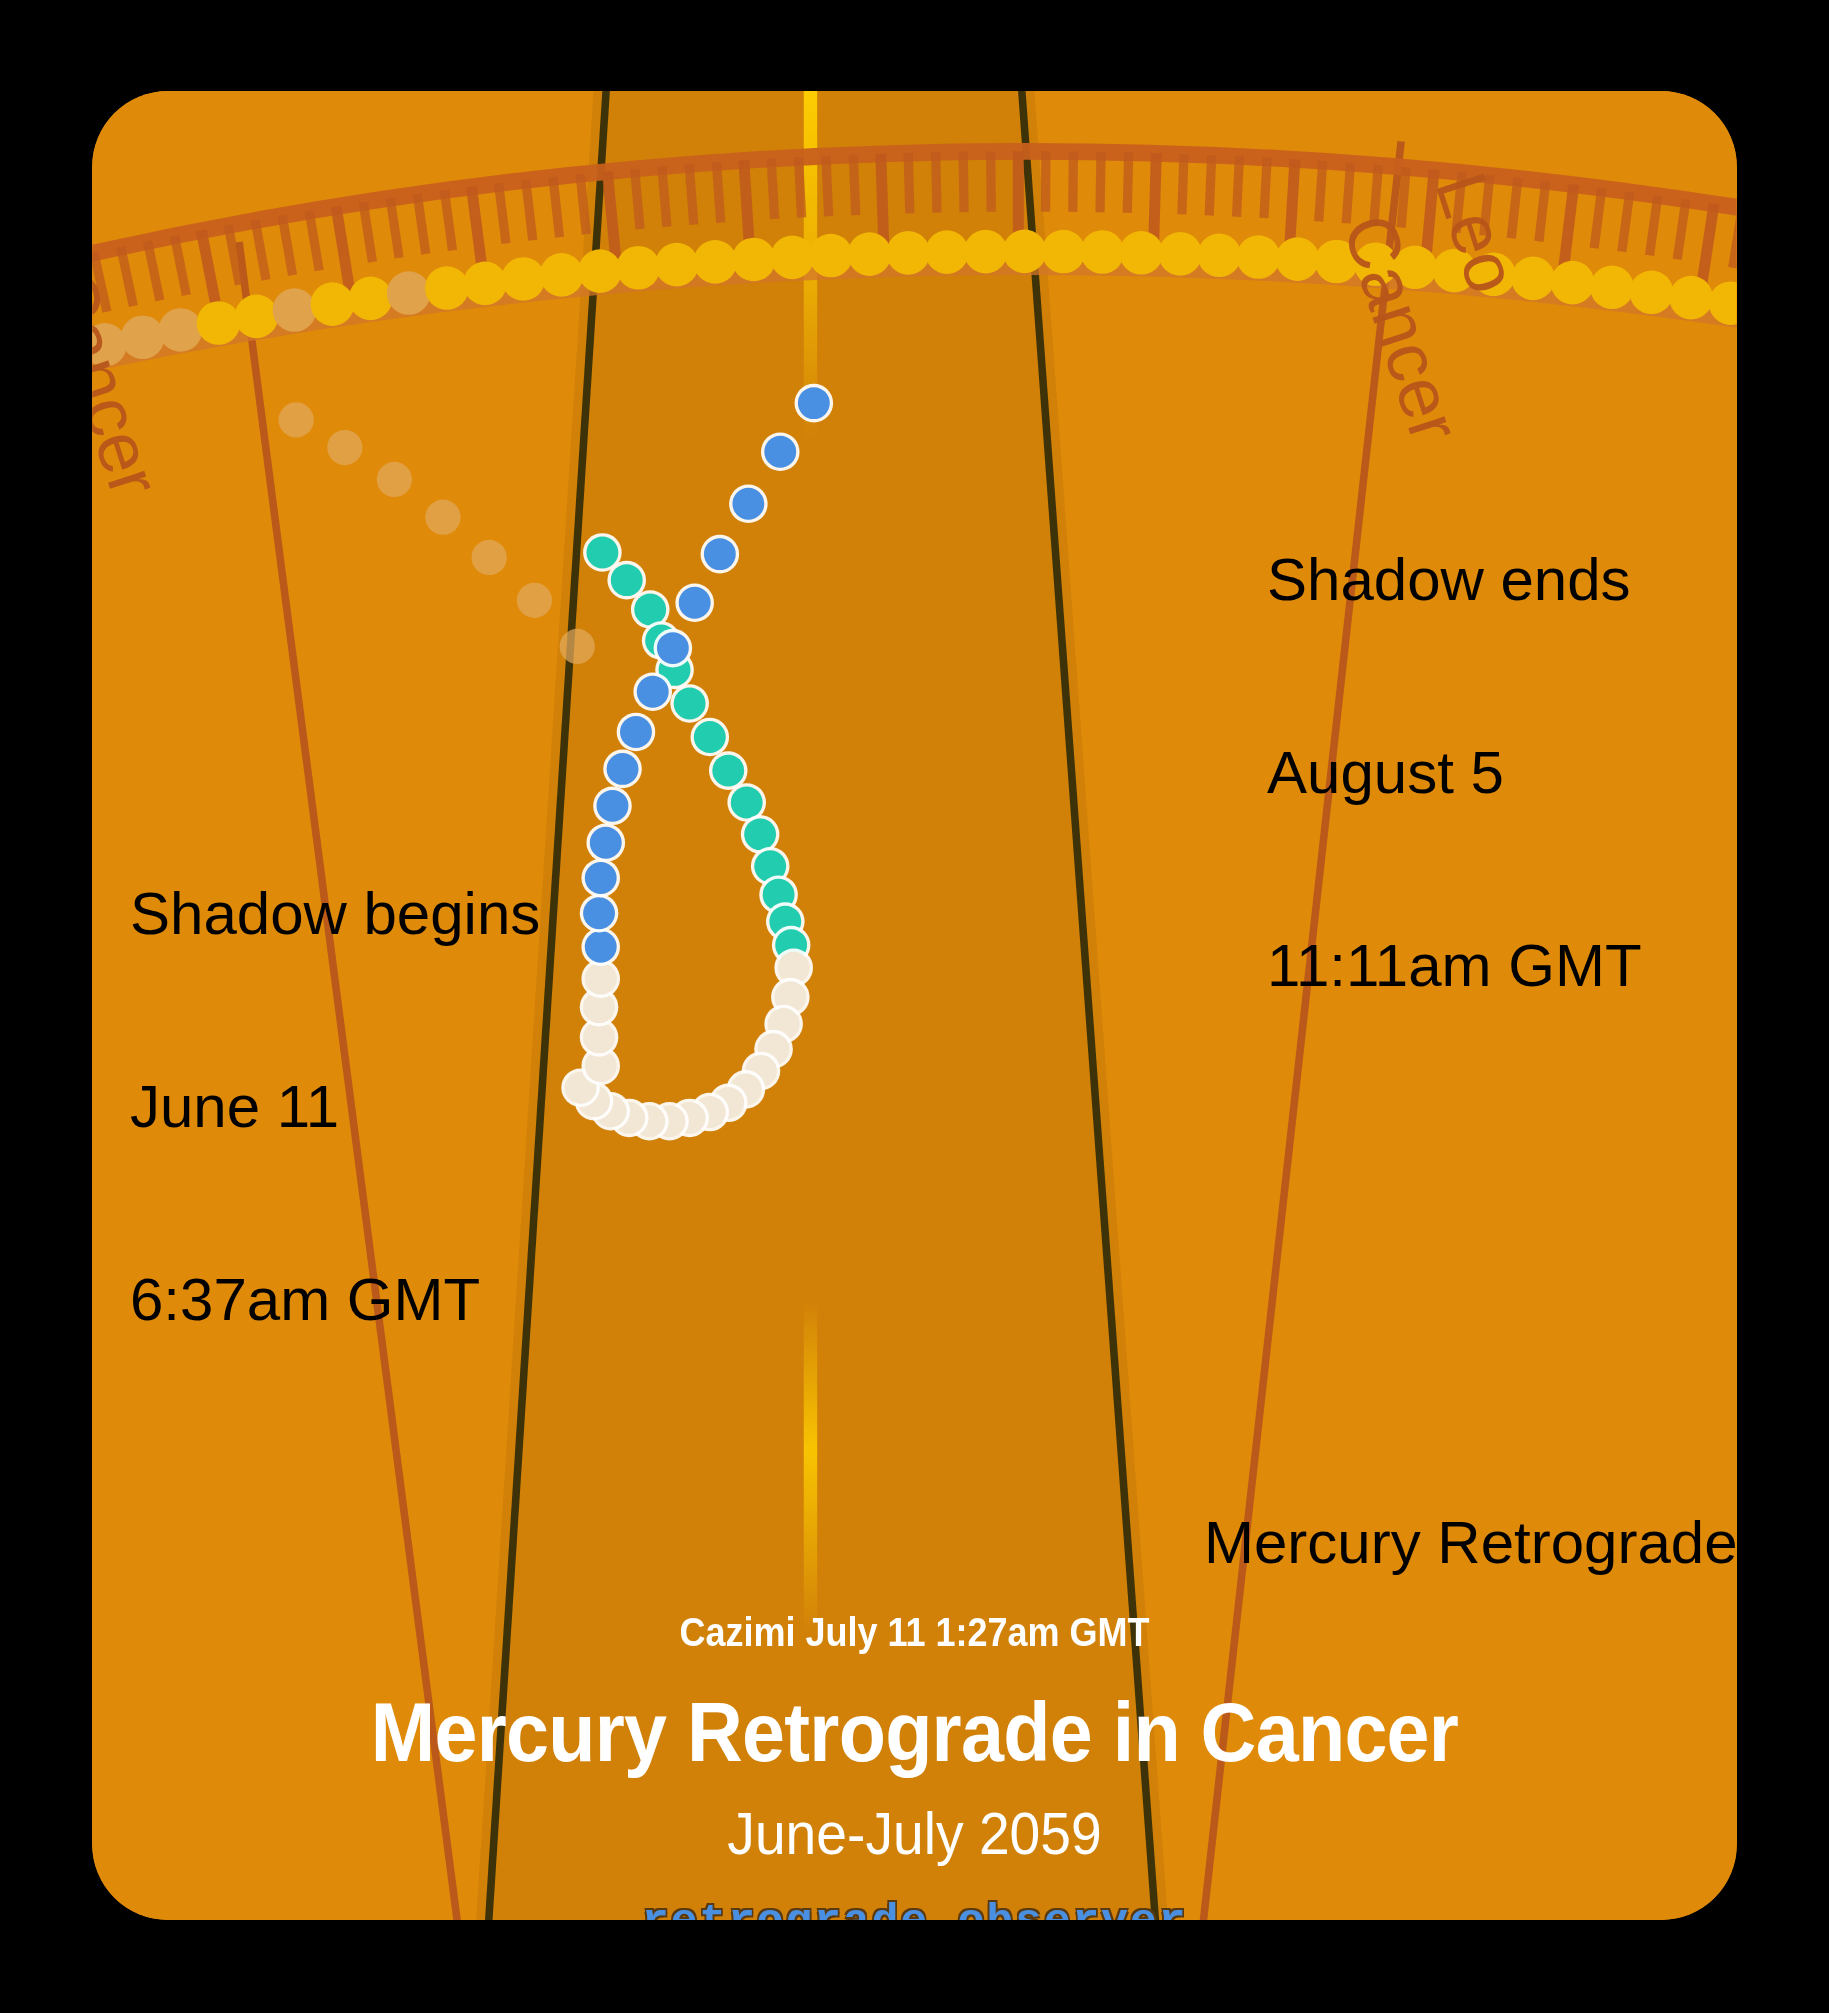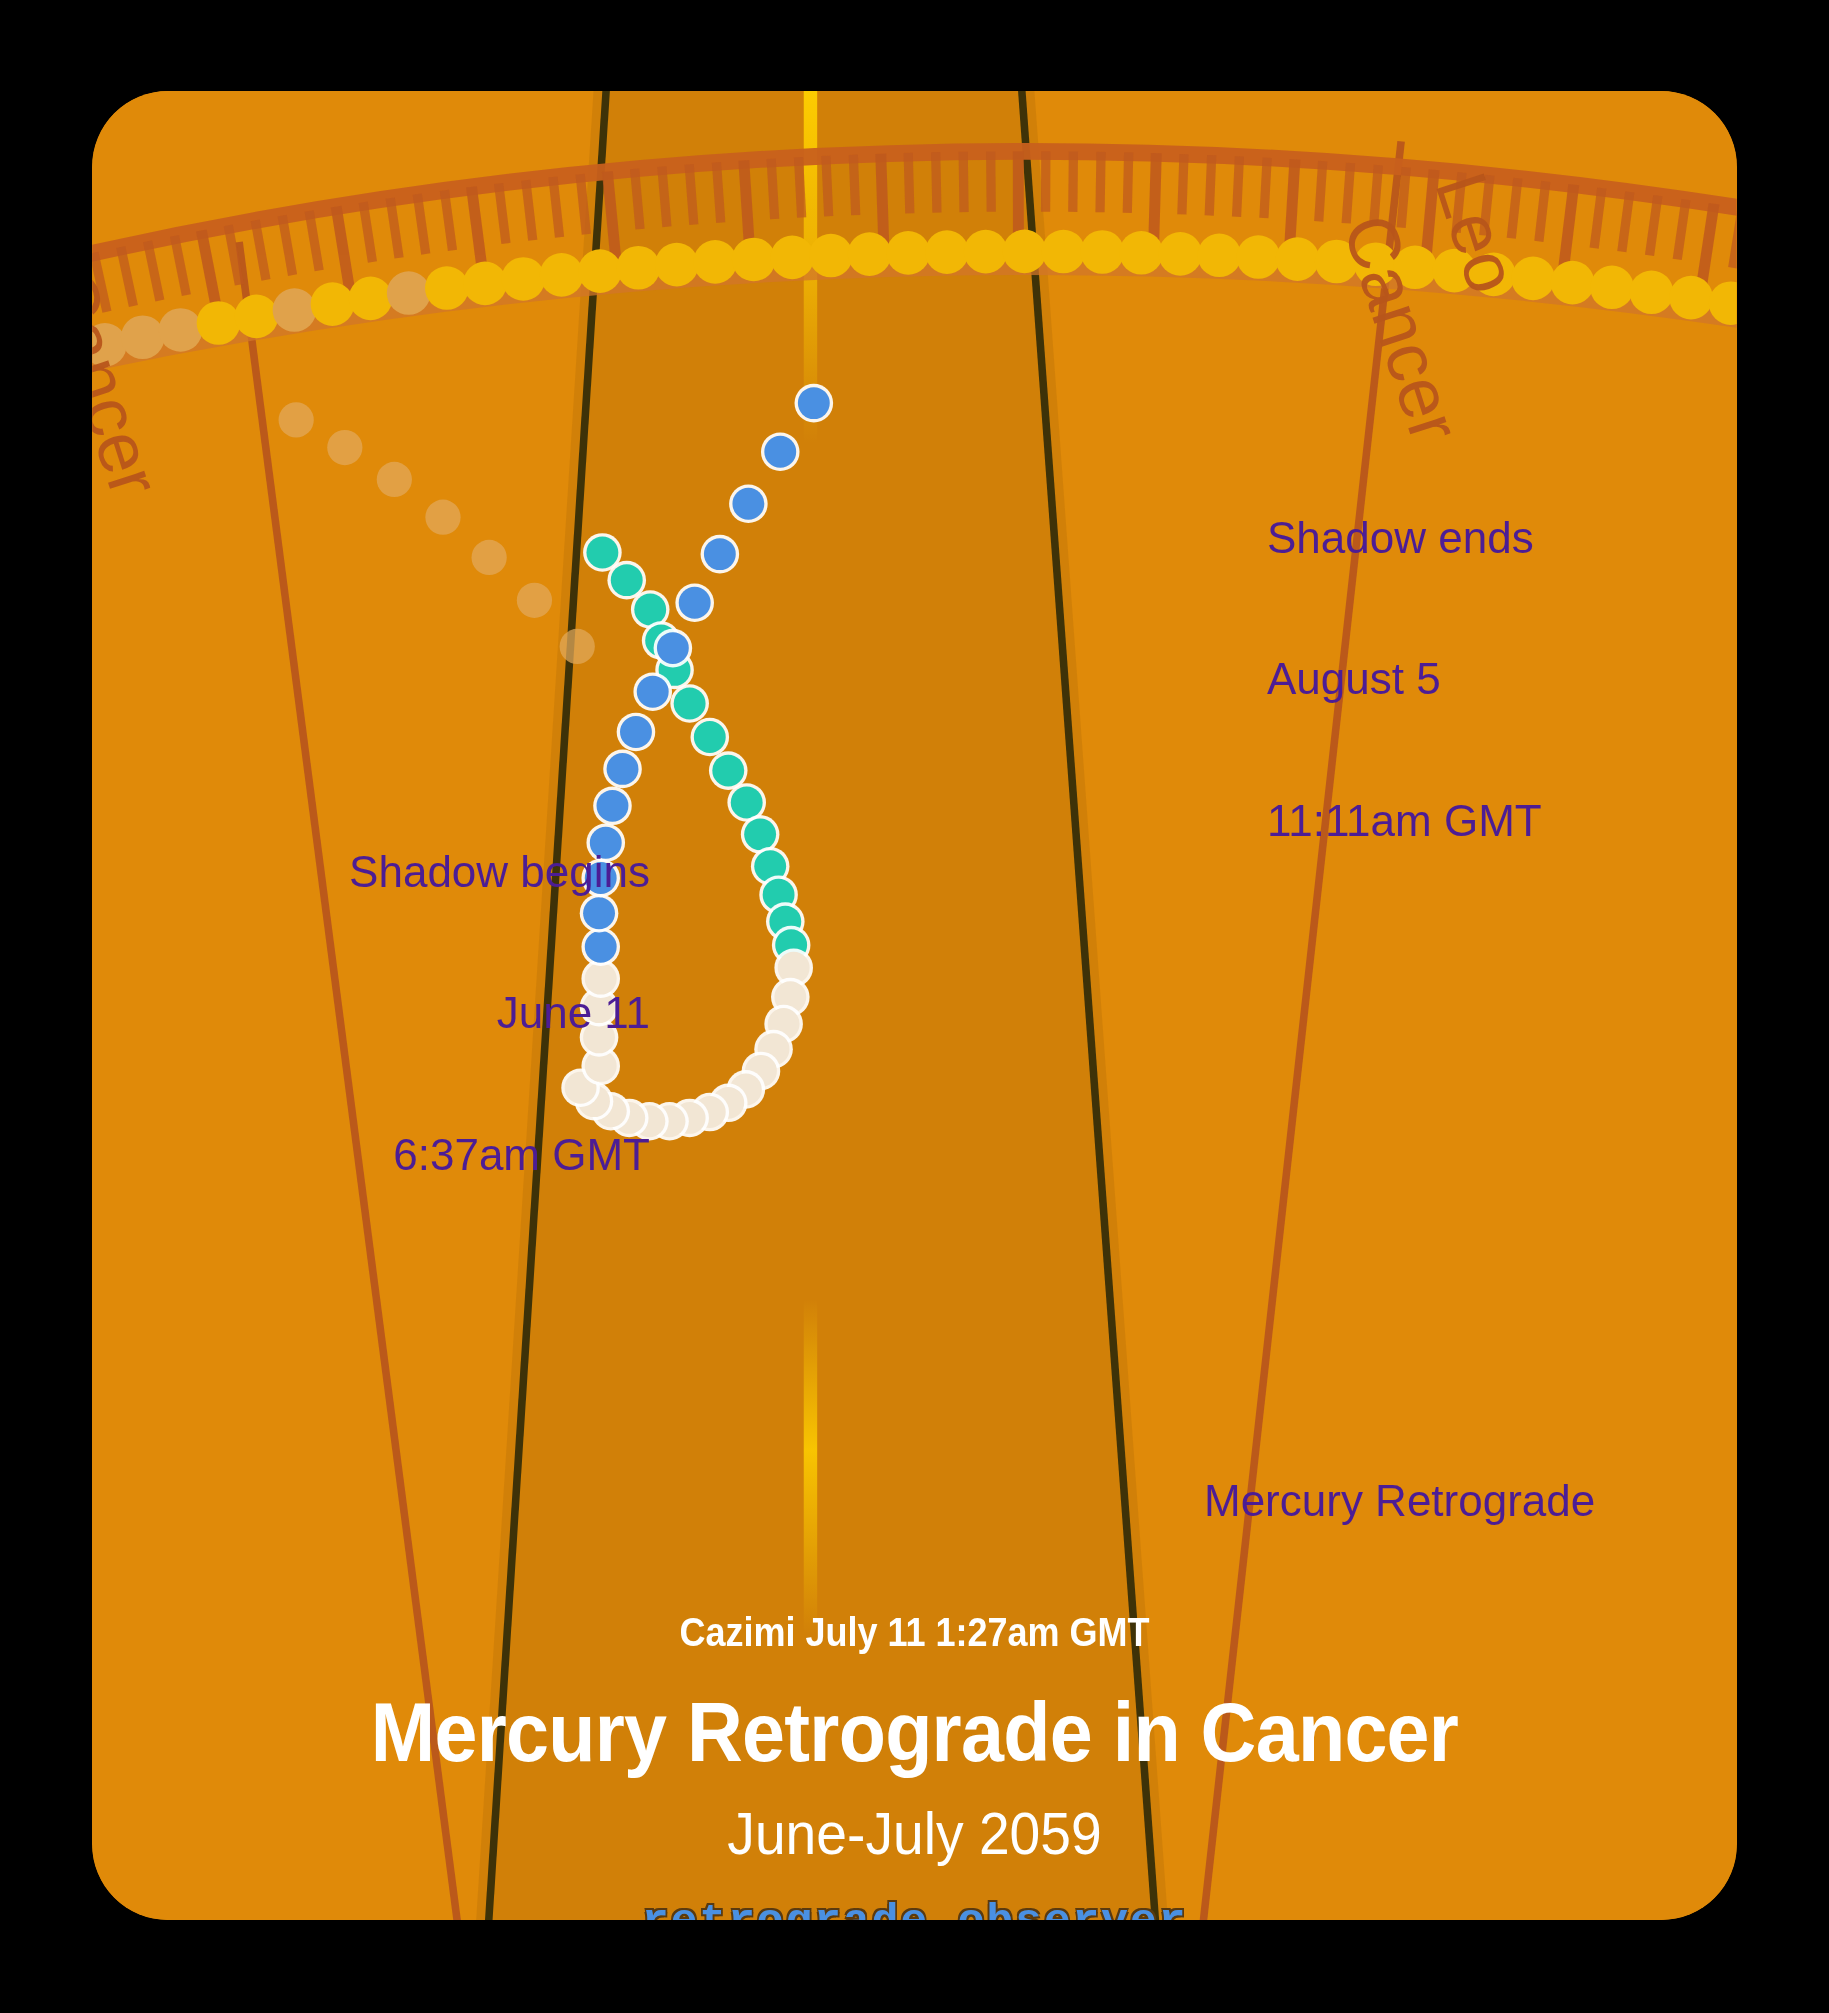--- a/index.html
+++ b/index.html
@@ -1,23 +1,23 @@
 <!DOCTYPE html>
 <html style="font-size:13.4px"><head>
 <meta charset="utf-8">
 <style>
   html,body{margin:0;padding:0;background:#000;}
   body{width:1829px;height:2014px;overflow:hidden;font-family:"Liberation Sans",sans-serif;}
   #stage{position:relative;width:1829px;height:2014px;background:#000;}
   #card{position:absolute;left:92px;top:91px;width:1645px;height:1829px;
         border-radius:76px;overflow:hidden;background:#E08A09;}
   svg.layer{position:absolute;left:0;top:0;width:1645px;height:1829px;display:block;}
-  .anno{position:absolute;color:#4c1d95;line-height:1.07;white-space:pre;
-        font-family:"Liberation Sans",sans-serif;font-size:44px;}
-  .anno.r{text-align:right;}
+  .anno{position:absolute;color:#000000;line-height:1.07;white-space:pre;
+        font-family:"Liberation Sans",sans-serif;font-size:60px;}
+  .anno.r{text-align:left;}
   .anno.l{text-align:left;}
   .bigtitle{position:absolute;left:0;width:1645px;text-align:center;color:#fff;
             font-family:"Liberation Sans Narrow","Liberation Sans",sans-serif;
             font-weight:bold;font-size:84px;letter-spacing:-0.8px;
             transform:scaleX(0.92);transform-origin:center;}
   .subtitle{position:absolute;left:0;width:1645px;text-align:center;color:#fff;
             font-family:"Liberation Sans Narrow","Liberation Sans",sans-serif;
             font-size:60px;transform:scaleX(0.92);transform-origin:center;}
   .cazimi{position:absolute;left:0;width:1645px;text-align:center;color:#fff;
           font-family:"Liberation Sans Narrow","Liberation Sans",sans-serif;

